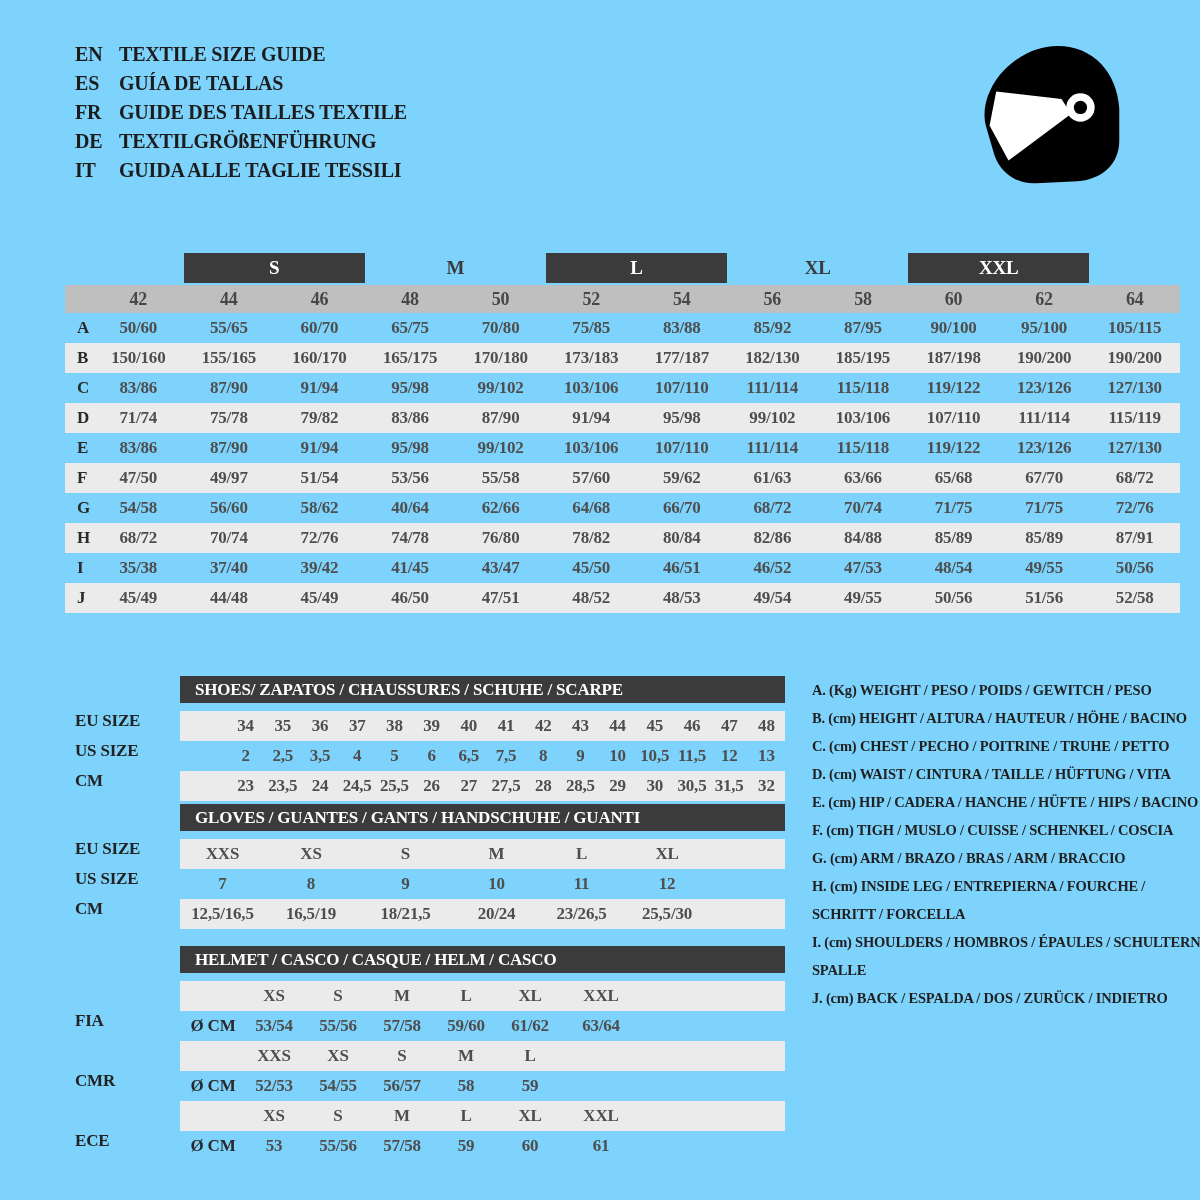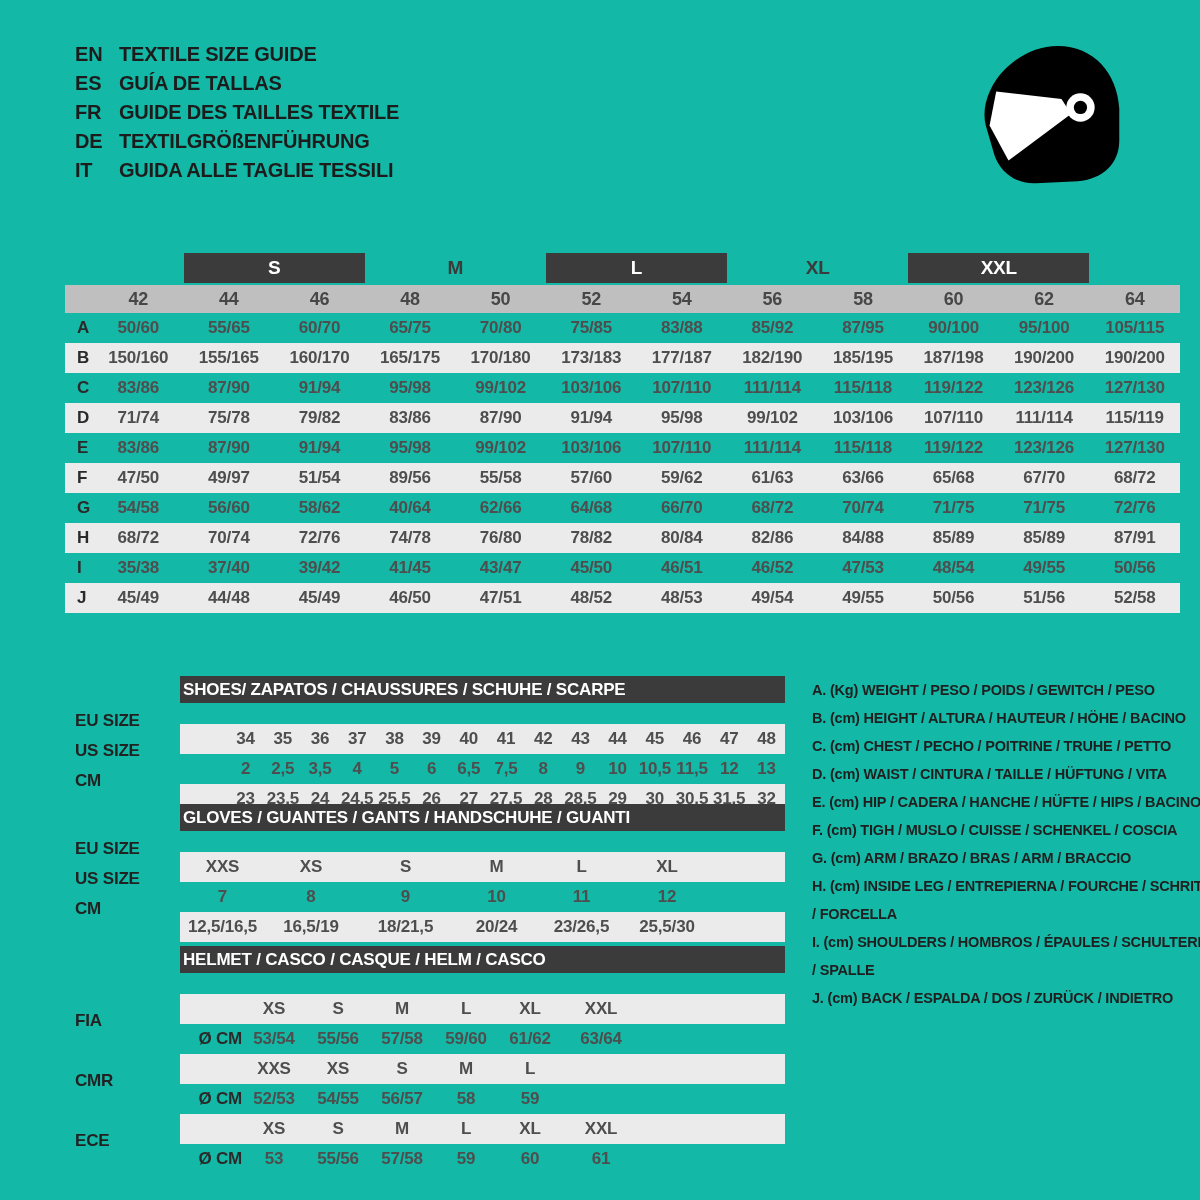--- a/index.html
+++ b/index.html
@@ -5,22 +5,22 @@
   :root{
     --dark:#3b3b3b;
     --bar:#bfbfbf;
     --stripe:#ebebeb;
     --celltext:#4e4e4e;
     --labtext:#222222;
   }
   *{margin:0;padding:0;box-sizing:border-box;}
   html,body{background:#fff;}
   .page{
-    position:relative;width:1200px;height:1200px;background:#14b8a6;overflow:hidden;
-    font-family:Liberation Sans, sans-serif;font-weight:bold;letter-spacing:-0.2px;
+    position:relative;width:1200px;height:1200px;background:#7dd3fc;overflow:hidden;
+    font-family:Liberation Serif, serif;font-weight:bold;letter-spacing:-0.2px;
   }
   
   .lang-list{position:absolute;left:75px;top:40px;}
   .lang-row{display:flex;height:29px;align-items:center;font-size:20px;color:#1c1c1c;}
   .lang-code{width:44px;flex:none;}
   
   .brand-helmet{position:absolute;left:982px;top:34px;width:142px;height:164px;}
   .brand-helmet svg{width:100%;height:100%;}
   
   .main-table{position:absolute;left:65px;top:253px;width:1115px;}
@@ -33,28 +33,28 @@
   .cell{text-align:center;font-size:17px;line-height:30px;color:var(--celltext);white-space:nowrap;}
   .trow{height:30px;}
   .trow.stripe{background:var(--stripe);}
   .rowlab{text-align:left;padding-left:12px;color:#2a2a2a;font-size:17px;line-height:30px;}
   
   .sub{position:absolute;left:65px;display:flex;align-items:flex-start;}
   .sub .labels{width:115px;flex:none;padding-left:10px;}
   .sub .lab{height:30px;line-height:30px;font-size:17px;color:var(--labtext);white-space:nowrap;}
   .sub .lab.spacer{height:30px;}
   .sub .tbl{width:605px;flex:none;}
-  .hdr-bar{height:27px;margin-bottom:21px;background:var(--dark);color:#fff;font-size:17px;
-           display:flex;align-items:center;padding-left:3px;white-space:nowrap;}
+  .hdr-bar{height:27px;margin-bottom:8px;background:var(--dark);color:#fff;font-size:17px;
+           display:flex;align-items:center;padding-left:15px;white-space:nowrap;}
   .srow{display:grid;height:30px;}
   .srow.stripe{background:var(--stripe);}
   .shoes-grid{grid-template-columns:repeat(15,1fr);padding-left:47px;}
   .gloves-grid{grid-template-columns:85px 92px 97px 85px 85px 86px 1fr;}
   .helmet-grid{grid-template-columns:62px 64px 64px 64px 64px 64px 78px 1fr;}
-  .ocm{text-align:right;padding-left:4px;color:#2a2a2a;}
+  .ocm{text-align:center;padding-left:4px;color:#2a2a2a;}
   
   .legend{position:absolute;left:812px;top:676px;width:400px;}
   .legend-item{font-size:14.5px;line-height:28px;color:#1f1f1f;}
 </style>
 </head>
 <body>
 
 <div class="page">
 
   <div class="lang-list">
@@ -131,21 +131,21 @@
         </div>
         <div class="mt-grid trow stripe">
           <div class="rowlab">B</div>
           <div class="cell">150/160</div>
           <div class="cell">155/165</div>
           <div class="cell">160/170</div>
           <div class="cell">165/175</div>
           <div class="cell">170/180</div>
           <div class="cell">173/183</div>
           <div class="cell">177/187</div>
-          <div class="cell">182/190</div>
+          <div class="cell">182/130</div>
           <div class="cell">185/195</div>
           <div class="cell">187/198</div>
           <div class="cell">190/200</div>
           <div class="cell">190/200</div>
         </div>
         <div class="mt-grid trow">
           <div class="rowlab">C</div>
           <div class="cell">83/86</div>
           <div class="cell">87/90</div>
           <div class="cell">91/94</div>
@@ -187,21 +187,21 @@
           <div class="cell">115/118</div>
           <div class="cell">119/122</div>
           <div class="cell">123/126</div>
           <div class="cell">127/130</div>
         </div>
         <div class="mt-grid trow stripe">
           <div class="rowlab">F</div>
           <div class="cell">47/50</div>
           <div class="cell">49/97</div>
           <div class="cell">51/54</div>
-          <div class="cell">89/56</div>
+          <div class="cell">53/56</div>
           <div class="cell">55/58</div>
           <div class="cell">57/60</div>
           <div class="cell">59/62</div>
           <div class="cell">61/63</div>
           <div class="cell">63/66</div>
           <div class="cell">65/68</div>
           <div class="cell">67/70</div>
           <div class="cell">68/72</div>
         </div>
         <div class="mt-grid trow">

